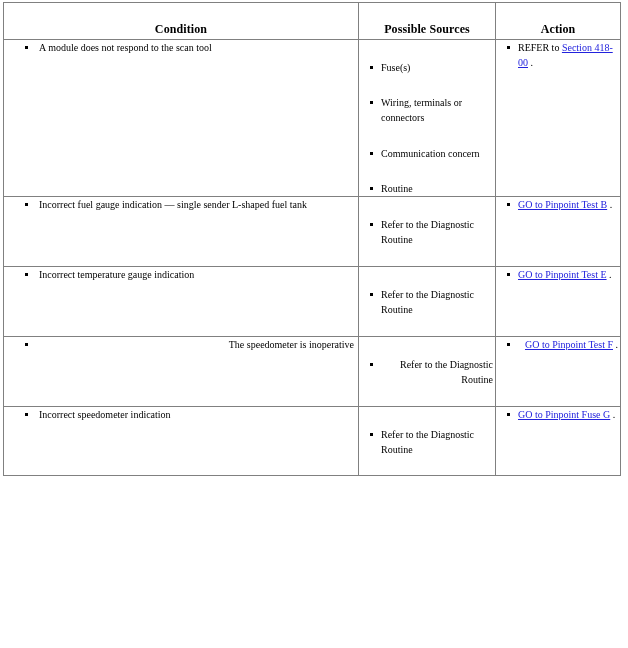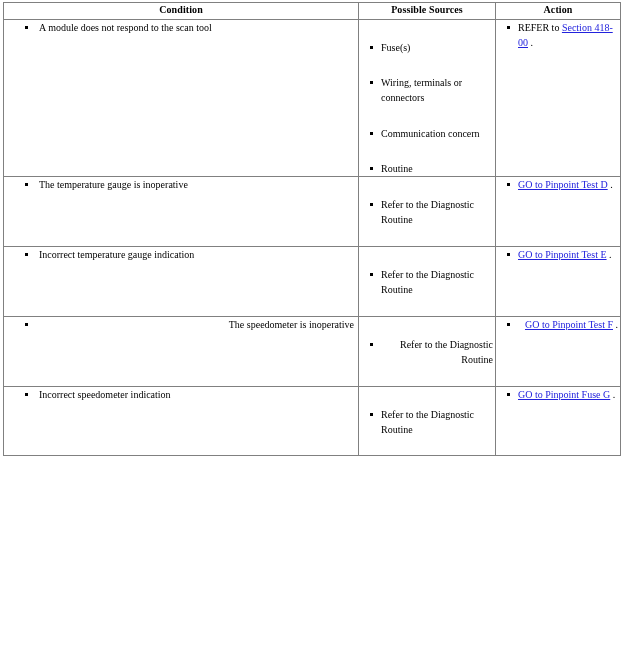--- a/index.html
+++ b/index.html
@@ -38,23 +38,23 @@
   table.symptom-table th,
   table.symptom-table td {
     border: 1px solid #808080;
     vertical-align: top;
     padding: 0;
     background: #ffffff;
   }
   table.symptom-table thead th {
     text-align: center;
     font-weight: bold;
-    font-size: 10px;
+    font-size: 12px;
     line-height: 1.0;
-    padding: 2px 2px 4px 2px;
+    padding: 20px 2px 4px 2px;
     letter-spacing: 0.1px;
   }
   table.symptom-table tbody td {
     font-size: 13px;
     line-height: 15.2px;
   }
 
   ul.cell-list {
     margin: 0;
     padding: 0;
@@ -132,39 +132,39 @@
           </ul>
         </td>
         <td class="action-cell">
           <ul class="cell-list pad-top">
             <li><span>REFER to </span><a class="doclink" href="#">Section 418-00</a><span class="plain"> .</span></li>
           </ul>
         </td>
       </tr>
 
 
-
-
       <tr style="height:70px;">
         <td class="condition-cell">
           <ul class="cell-list pad-top">
-            <li>The temperature gauge is inoperative</li>
-          </ul>
-        </td>
-        <td class="sources-cell">
-          <ul class="cell-list pad-top">
-            <li>Refer to the Diagnostic Routine</li>
-          </ul>
-        </td>
-        <td class="action-cell">
-          <ul class="cell-list pad-top">
-            <li><a class="doclink" href="#">GO to Pinpoint Test D</a><span class="plain"> .</span></li>
-          </ul>
-        </td>
-      </tr>
+            <li>Incorrect fuel gauge indication — single sender L-shaped fuel tank</li>
+          </ul>
+        </td>
+        <td class="sources-cell">
+          <ul class="cell-list pad-top">
+            <li>Refer to the Diagnostic Routine</li>
+          </ul>
+        </td>
+        <td class="action-cell">
+          <ul class="cell-list pad-top">
+            <li><a class="doclink" href="#">GO to Pinpoint Test B</a><span class="plain"> .</span></li>
+          </ul>
+        </td>
+      </tr>
+
+
 
       <tr style="height:70px;">
         <td class="condition-cell">
           <ul class="cell-list pad-top">
             <li>Incorrect temperature gauge indication</li>
           </ul>
         </td>
         <td class="sources-cell">
           <ul class="cell-list pad-top">
             <li>Refer to the Diagnostic Routine</li>

